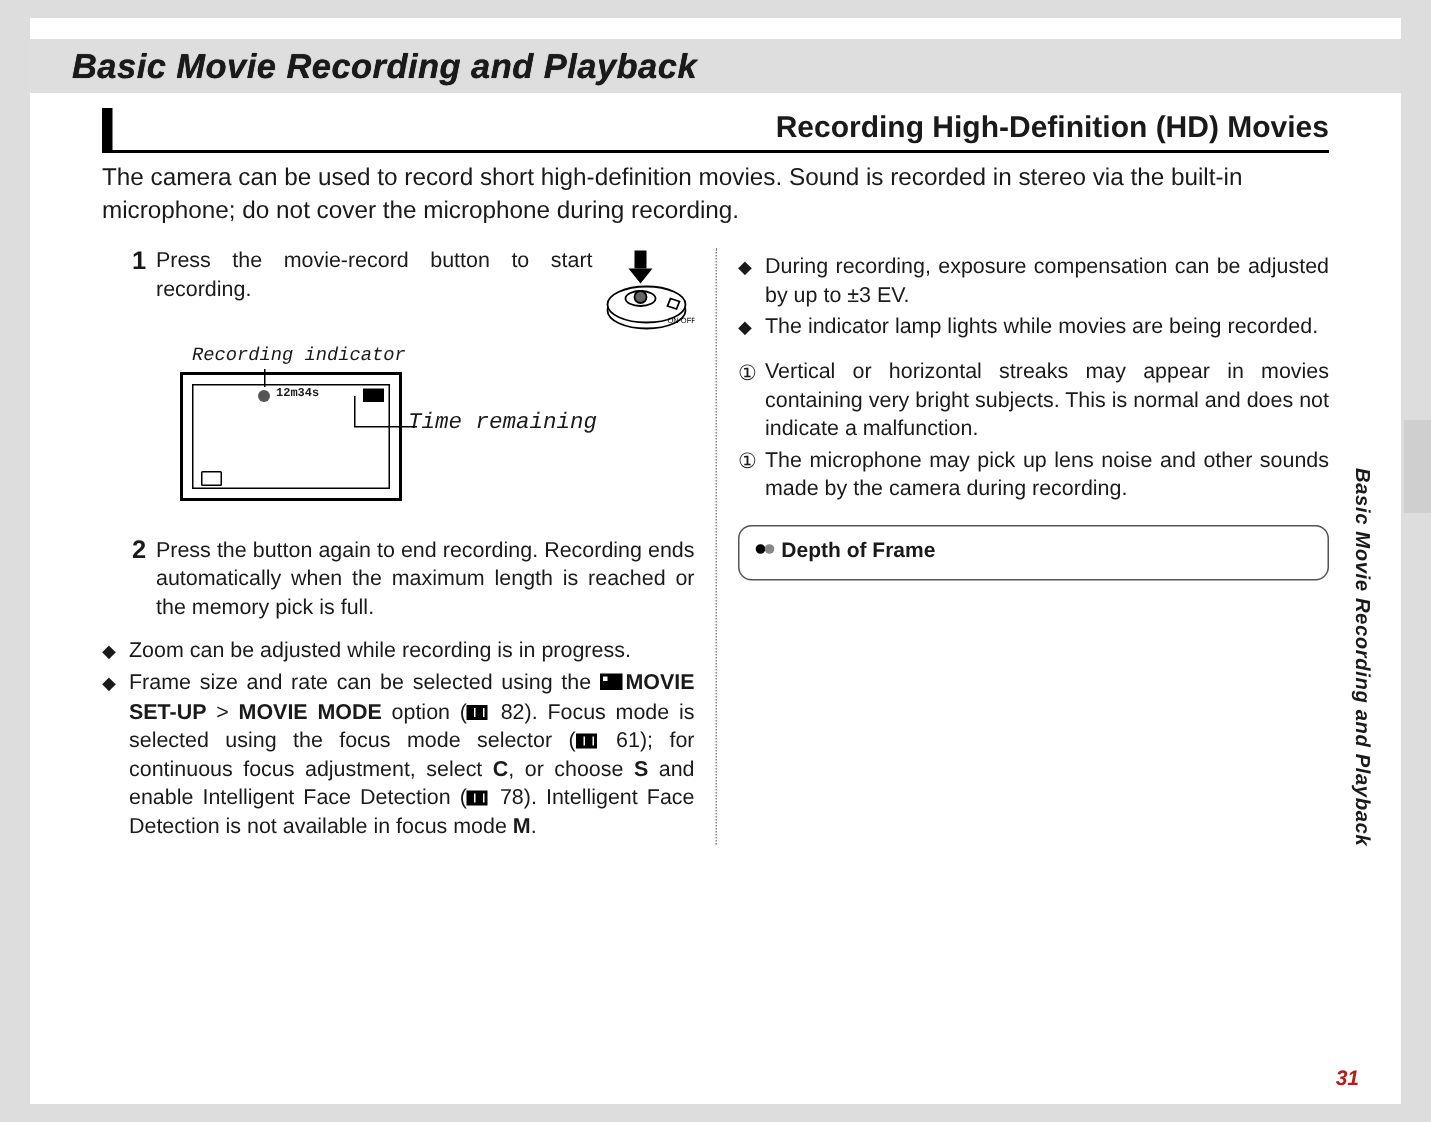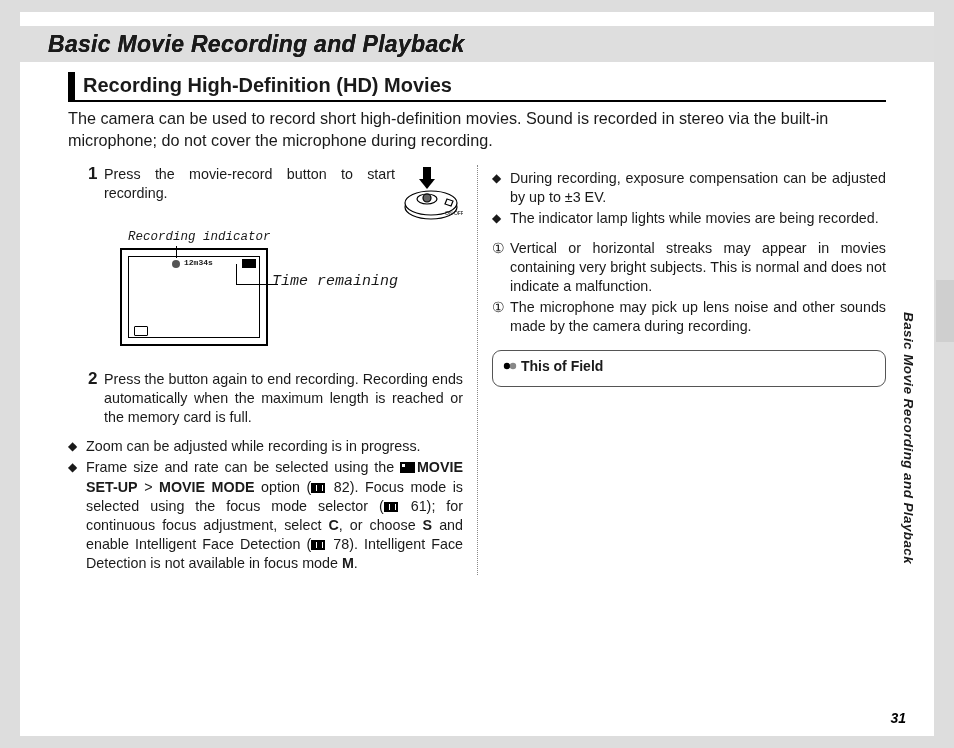--- a/index.html
+++ b/index.html
@@ -37,20 +37,21 @@
     text-shadow: 0 0 0.5px #000;
   }
   .content {
     padding: 10px 48px 0 48px;
   }
   .section-heading {
     display: flex;
     align-items: stretch;
     border-bottom: 2px solid #000;
     margin-bottom: 6px;
+    justify-content: space-between;
   }
   .section-heading .bar {
     width: 7px;
     background: #000;
     margin-right: 8px;
   }
   .section-heading h2 {
     font-size: 20px;
     font-weight: 800;
     padding: 2px 0 3px 0;
@@ -96,21 +97,21 @@
     font-family: Liberation Mono, monospace;
   }
   .ind-label {
     font-style: italic;
     font-size: 12.5px;
     margin-bottom: 2px;
     margin-left: 8px;
   }
   .lcd-wrap { display:flex; align-items:flex-start; gap:4px;}
   .lcd {
-    width: 148px; height: 98px;
+    width: 148px; height: 86px;
     border: 2px solid #000;
     background: #fff;
     position: relative;
   }
   .lcd-inner {
     position:absolute; left:6px; top:6px; right:6px; bottom:6px;
     border:1px solid #000;
   }
   .rec-dot {
     position:absolute; left:50px; top:10px;
@@ -224,21 +225,21 @@
     writing-mode: vertical-rl;
     text-orientation: mixed;
     letter-spacing:0.4px;
   }
   .page-num {
     position:absolute;
     right:28px; bottom:10px;
     font-weight:800;
     font-style:italic;
     font-size:14px;
-    color:#000000;
+    color:#b91c1c;
   }
 </style>
 </head>
 <body>
 
 <div class="page">
 
   <div class="chapter-bar">
     <div class="chapter-title">Basic Movie Recording and Playback</div>
   </div>
@@ -293,21 +294,21 @@
                   <div class="cam-icon"></div>
                 </div>
                 <div class="time-label">Time remaining</div>
               </div>
             </div>
           </div>
         </div>
 
         <div class="step">
           <div class="step-num">2</div>
-          <div class="step-body">Press the button again to end recording.  Recording ends automatically when the maximum length is reached or the memory card is full.</div>
+          <div class="step-body">Press the button again to end recording.  Recording ends automatically when the maximum length is reached or the memory pick is full.</div>
         </div>
 
         <ul class="bullet-list" style="margin-left:-20px;">
           <li>Zoom can be adjusted while recording is in progress.</li>
           <li>
             <span>Frame size and rate can be selected using the </span><span class="movie-icon"></span><span class="bold">MOVIE SET-UP</span><span> &gt; </span><span class="bold">MOVIE MODE</span><span> option (</span><span class="page-ref"></span><span> 82).  Focus mode is selected using the focus mode selector (</span><span class="page-ref"></span><span> 61); for continuous focus adjustment, select </span><span class="bold">C</span><span>, or choose </span><span class="bold">S</span><span> and enable Intelligent Face Detection (</span><span class="page-ref"></span><span> 78).  Intelligent Face Detection is not available in focus mode </span><span class="bold">M</span><span>.</span>
           </li>
         </ul>
 
       </div>
@@ -325,21 +326,21 @@
         </ul>
 
         <div class="tip-box">
           <div class="tip-title">
             <span class="dot-icon">
               <svg width="14" height="10" viewBox="0 0 14 10">
                   <circle cx="4" cy="5" r="3.2" fill="#000"></circle>
                   <circle cx="10" cy="5" r="3.2" fill="#888"></circle>
                 </svg>
             </span>
-            <span>This of Field</span>
+            <span>Depth of Frame</span>
           </div>
         </div>
 
       </div>
 
     </div>
   </div>
 
   <div class="side-text">Basic Movie Recording and Playback</div>
   <div class="page-num">31</div>

